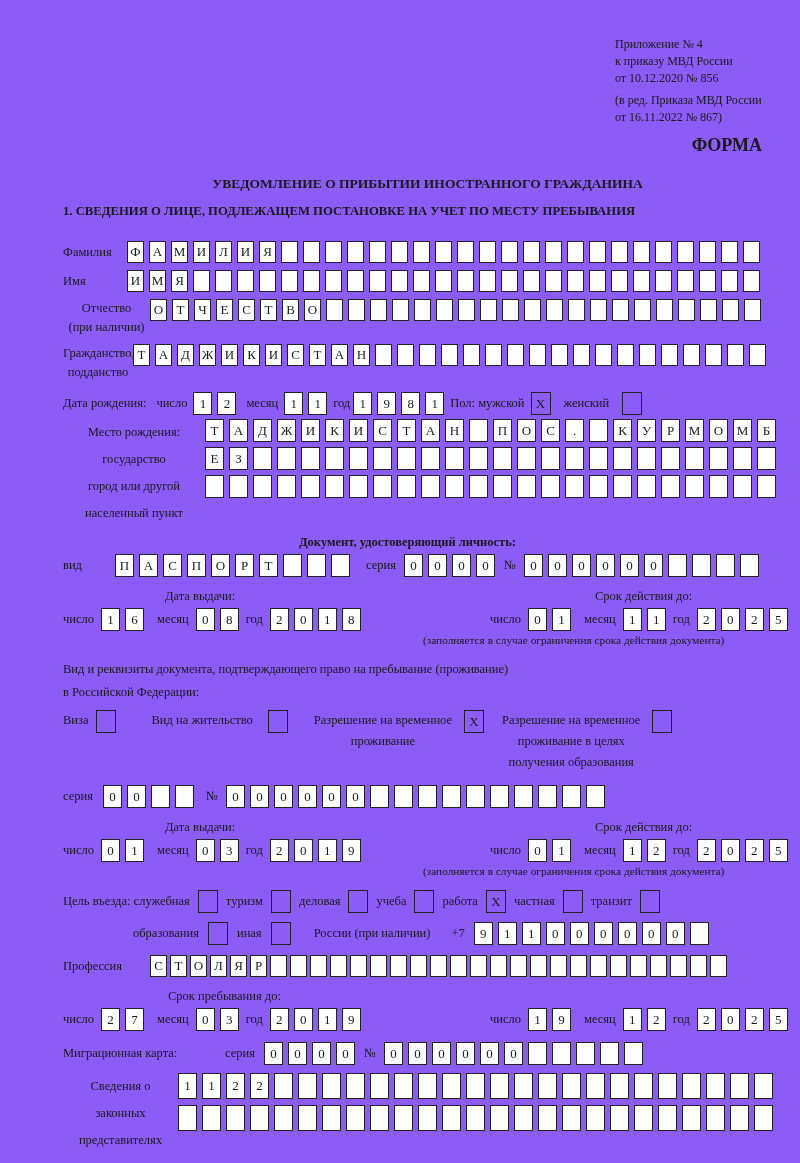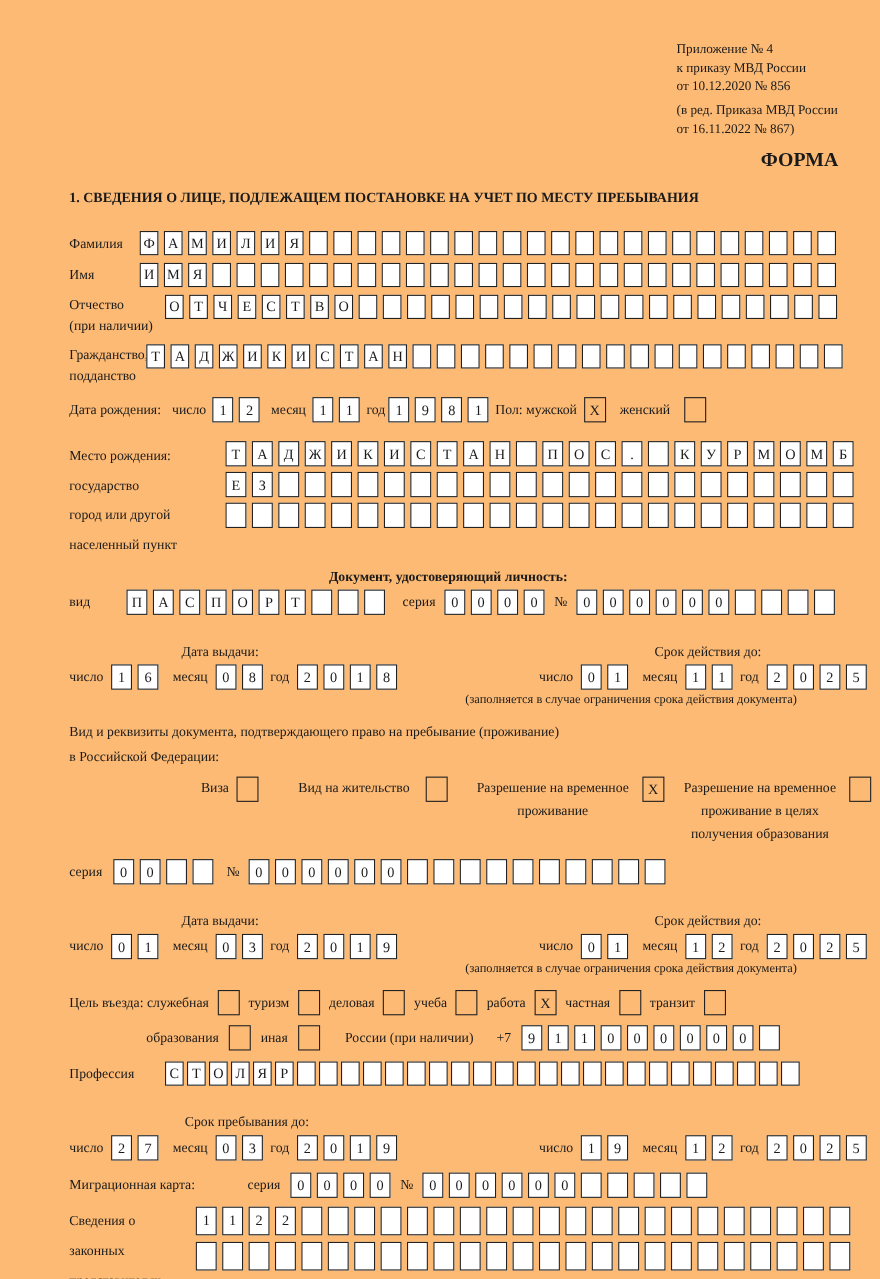--- a/index.html
+++ b/index.html
@@ -1,65 +1,65 @@
 <!DOCTYPE html>
 <html><head>
 <meta charset="utf-8">
 <style>
   * { margin:0; padding:0; box-sizing:border-box; }
   html,body { background:#ffffff; }
   body { font-family:"Liberation Serif","DejaVu Serif",serif; color:#1a1a1a; }
-  .page { position:relative; width:800px; height:1163px; background:#fdba74; overflow:hidden;
+  .page { position:relative; width:800px; height:1163px; background:#8b5cf6; overflow:hidden;
           padding:36px 8px 10px 63px; font-size:12.5px; }
 
   
   .appendix { margin-left:552px; width:190px; font-size:12px; line-height:17px; }
   .appendix .amend { margin-top:5px; }
   .forma { margin-top:9px; text-align:right; padding-right:30px; font-weight:bold; font-size:18px; }
 
   
   .title { margin-top:17px; text-align:center; font-weight:bold; font-size:13.5px; line-height:22px; }
   .blank-line { display:inline-block; width:52px; border-bottom:2.5px solid #333; margin-left:10px; }
 
   .sec1 { margin-top:9px; font-weight:bold; font-size:12.7px; }
 
   
   .row { display:flex; align-items:center; margin-top:7px; }
-  .row.top { align-items:flex-start; }
+  .row.top { align-items:flex-start;text-align:center; }
   .lbl { flex:0 0 auto; }
   .lbl-lines { line-height:19px; }
   .w64 { width:64px; } .w70 { width:70px; } .w87 { width:87px; }
   .w142 { width:142px; } .w115 { width:115px; } .w52 { width:52px; } .w162 { width:162px; }
 
   
   .cells { display:flex; gap:5px; }
   .cell { width:17px; height:22px; border:1.7px solid #222; display:flex; align-items:center;
           justify-content:center; font-size:13px; flex:0 0 auto; background:#fff; }
   .cells.w .cell { width:19px; height:23px; }      
   .cells.tight { gap:3px; }
   .cells.tall .cell { width:19px; height:26px; }
   .cellstack { display:flex; flex-direction:column; gap:5px; }
 
   .chk { width:20px; height:23px; border:1.7px solid #222; display:inline-flex; align-items:center;
          justify-content:center; font-size:13px; flex:0 0 auto; }
 
   
-  .dhead { display:flex; margin-top:26px; }
+  .dhead { display:flex; margin-top:12px; }
   .dh1 { width:427px; padding-left:102px; }
   .dh2 { padding-left:105px; }
   .daterow { display:flex; align-items:center; margin-top:4px; }
   .dgroup { display:flex; align-items:center; gap:7px; }
   .dg1 { width:427px; }
   .note-right { margin-top:3px; margin-left:360px; font-size:11.3px; }
 
   .docheader { margin-top:8px; text-align:center; font-weight:bold; padding-right:40px; }
 
   .resdoc { margin-top:12px; line-height:23px; }
 
-  .permitrow { display:flex; align-items:flex-start; margin-top:6px;justify-content:flex-end; }
+  .permitrow { display:flex; align-items:flex-start; margin-top:6px; }
   .permitrow .opt { display:flex; align-items:flex-start; }
   .permitrow .opt .t { line-height:21px; }
   .center { text-align:center; }
 
   .purpose-row { display:flex; align-items:center; margin-top:13px; gap:8px; flex-wrap:nowrap; }
   .purpose2 { margin-top:9px; display:flex; align-items:center; gap:9px; padding-left:70px; }
   .gap10 { margin-left:10px; } .gap16 { margin-left:16px; } .gap6 { margin-left:6px; }
 </style>
 </head>
 <body>
@@ -71,20 +71,21 @@
     <div>к приказу МВД России</div>
     <div>от 10.12.2020 № 856</div>
     <div class="amend">
       <div>(в ред. Приказа МВД России</div>
       <div>от 16.11.2022 № 867)</div>
     </div>
   </div>
   <div class="forma">ФОРМА</div>
 
   <div class="title">
+    <div>УВЕДОМЛЕНИЕ О ПРИБЫТИИ ИНОСТРАННОГО ГРАЖДАНИНА</div>
   </div>
 
   <div class="sec1">1. СВЕДЕНИЯ О ЛИЦЕ, ПОДЛЕЖАЩЕМ ПОСТАНОВКЕ НА УЧЕТ ПО МЕСТУ ПРЕБЫВАНИЯ</div>
 
   <div class="row" style="margin-top:22px;">
     <span class="lbl w64">Фамилия</span>
     <div class="cells">
         <span class="cell">Ф</span>
         <span class="cell">А</span>
         <span class="cell">М</span>
@@ -245,21 +246,21 @@
         <span class="cell">9</span>
         <span class="cell">8</span>
         <span class="cell">1</span>
       </div>
     <span class="gap6">Пол: мужской</span>
     <span class="chk gap6">X</span>
     <span style="margin-left:13px;">женский</span>
     <span class="chk" style="margin-left:13px;"></span>
   </div>
 
-  <div class="row top" style="margin-top:17px;">
+  <div class="row top" style="margin-top:4px;">
     <span class="lbl w142 lbl-lines" style="line-height:27px;">
       <span>Место рождения:</span><br>
       <span>государство</span><br>
       <span>город или другой</span><br>
       <span>населенный пункт</span>
     </span>
     <div class="cellstack">
       <div class="cells w">
           <span class="cell">Т</span>
           <span class="cell">А</span>

